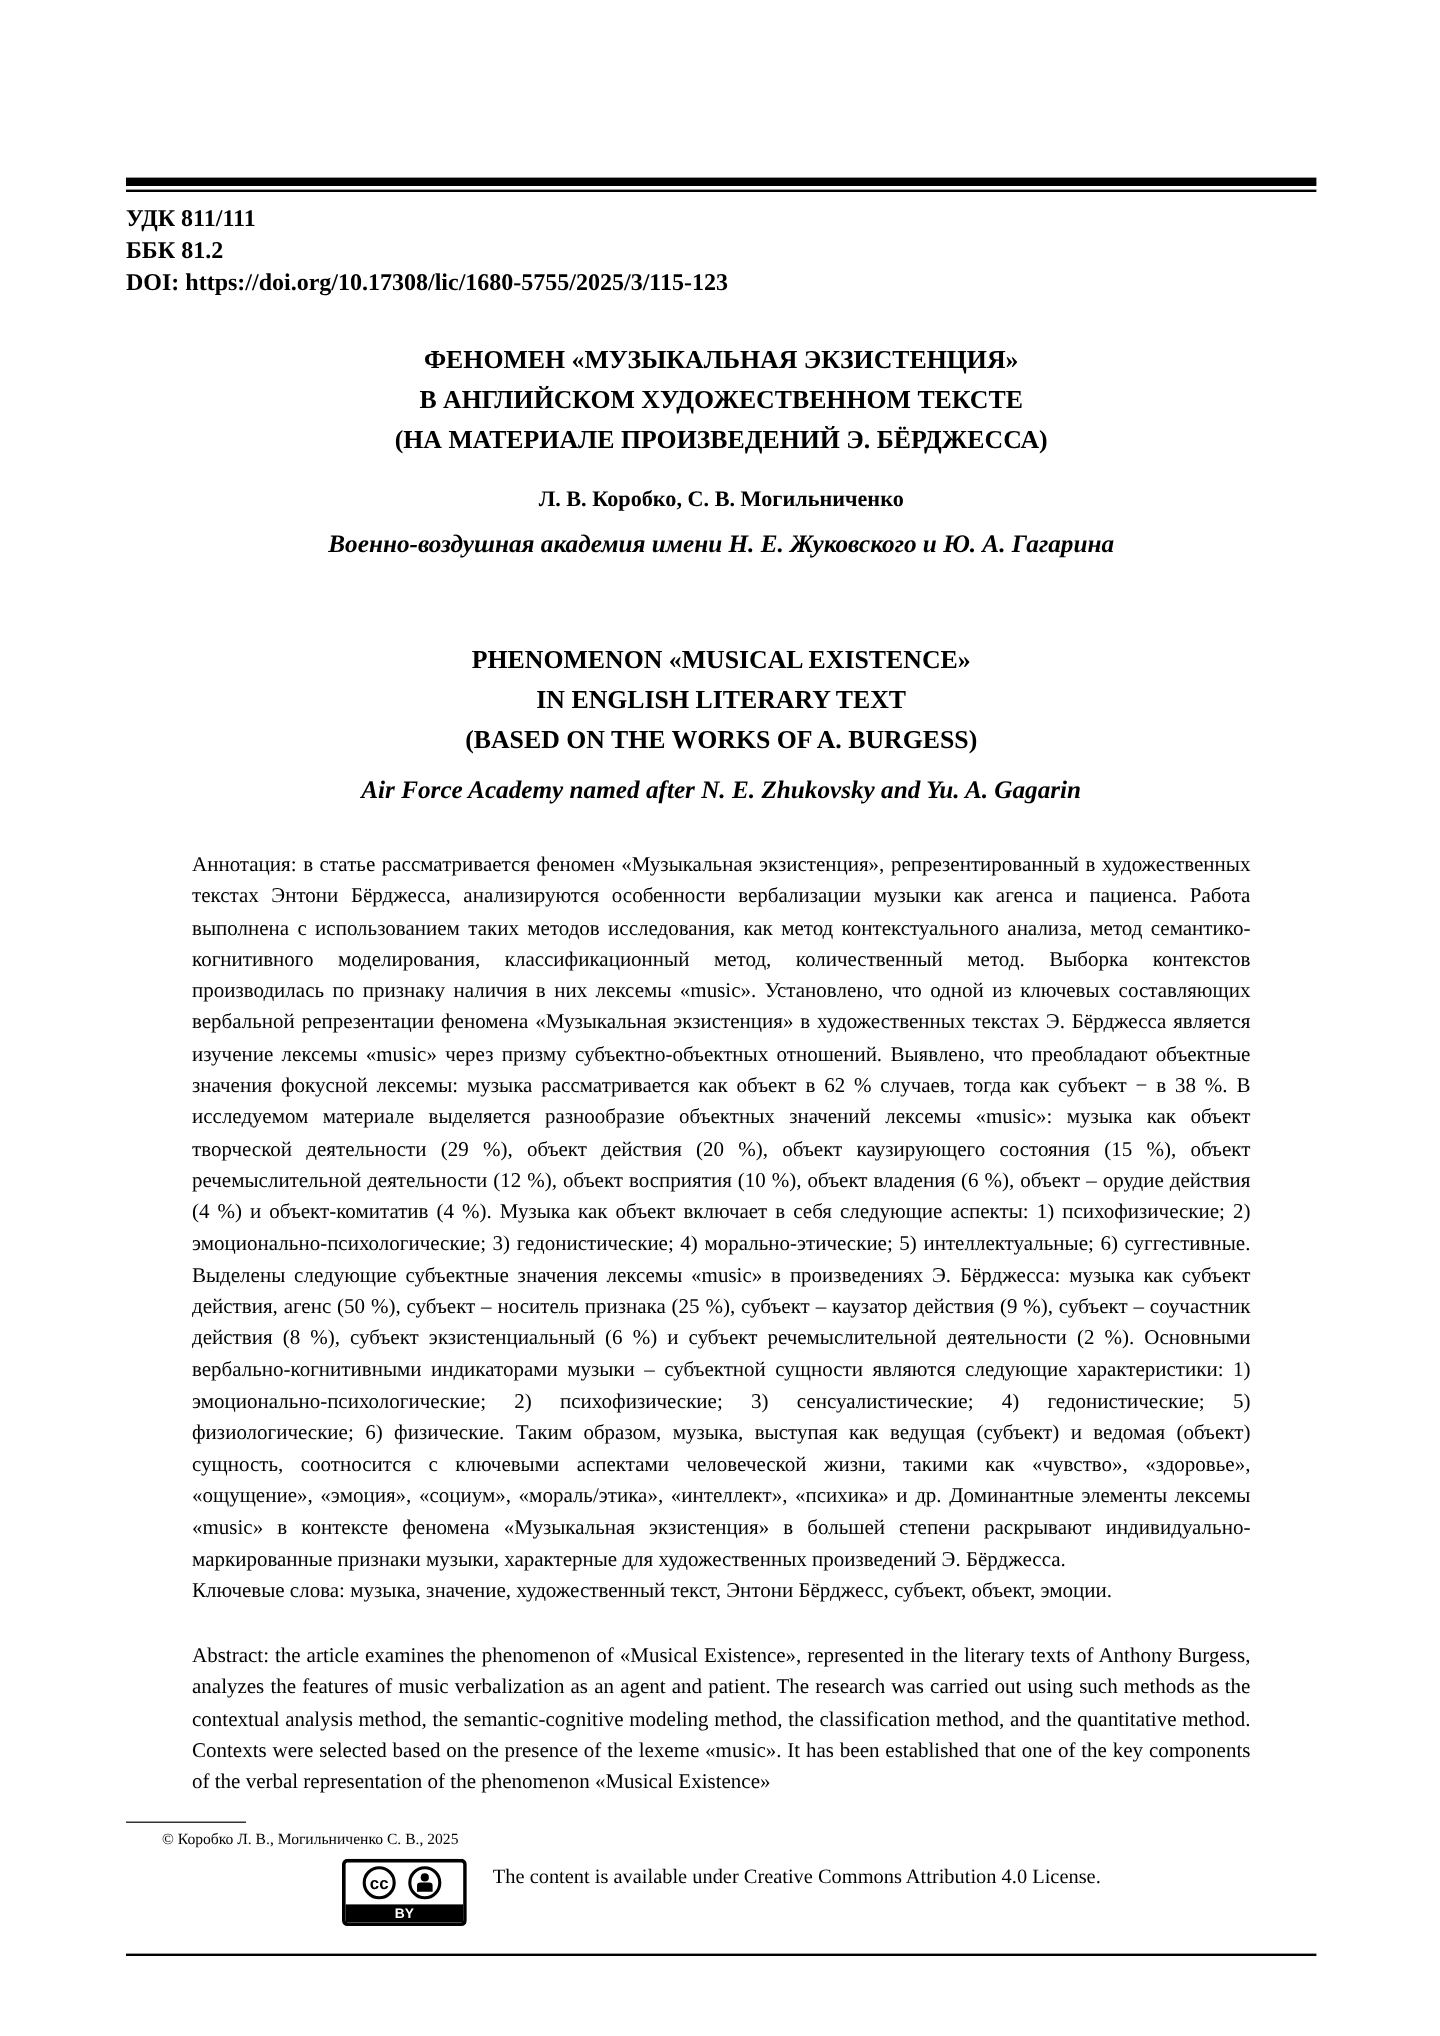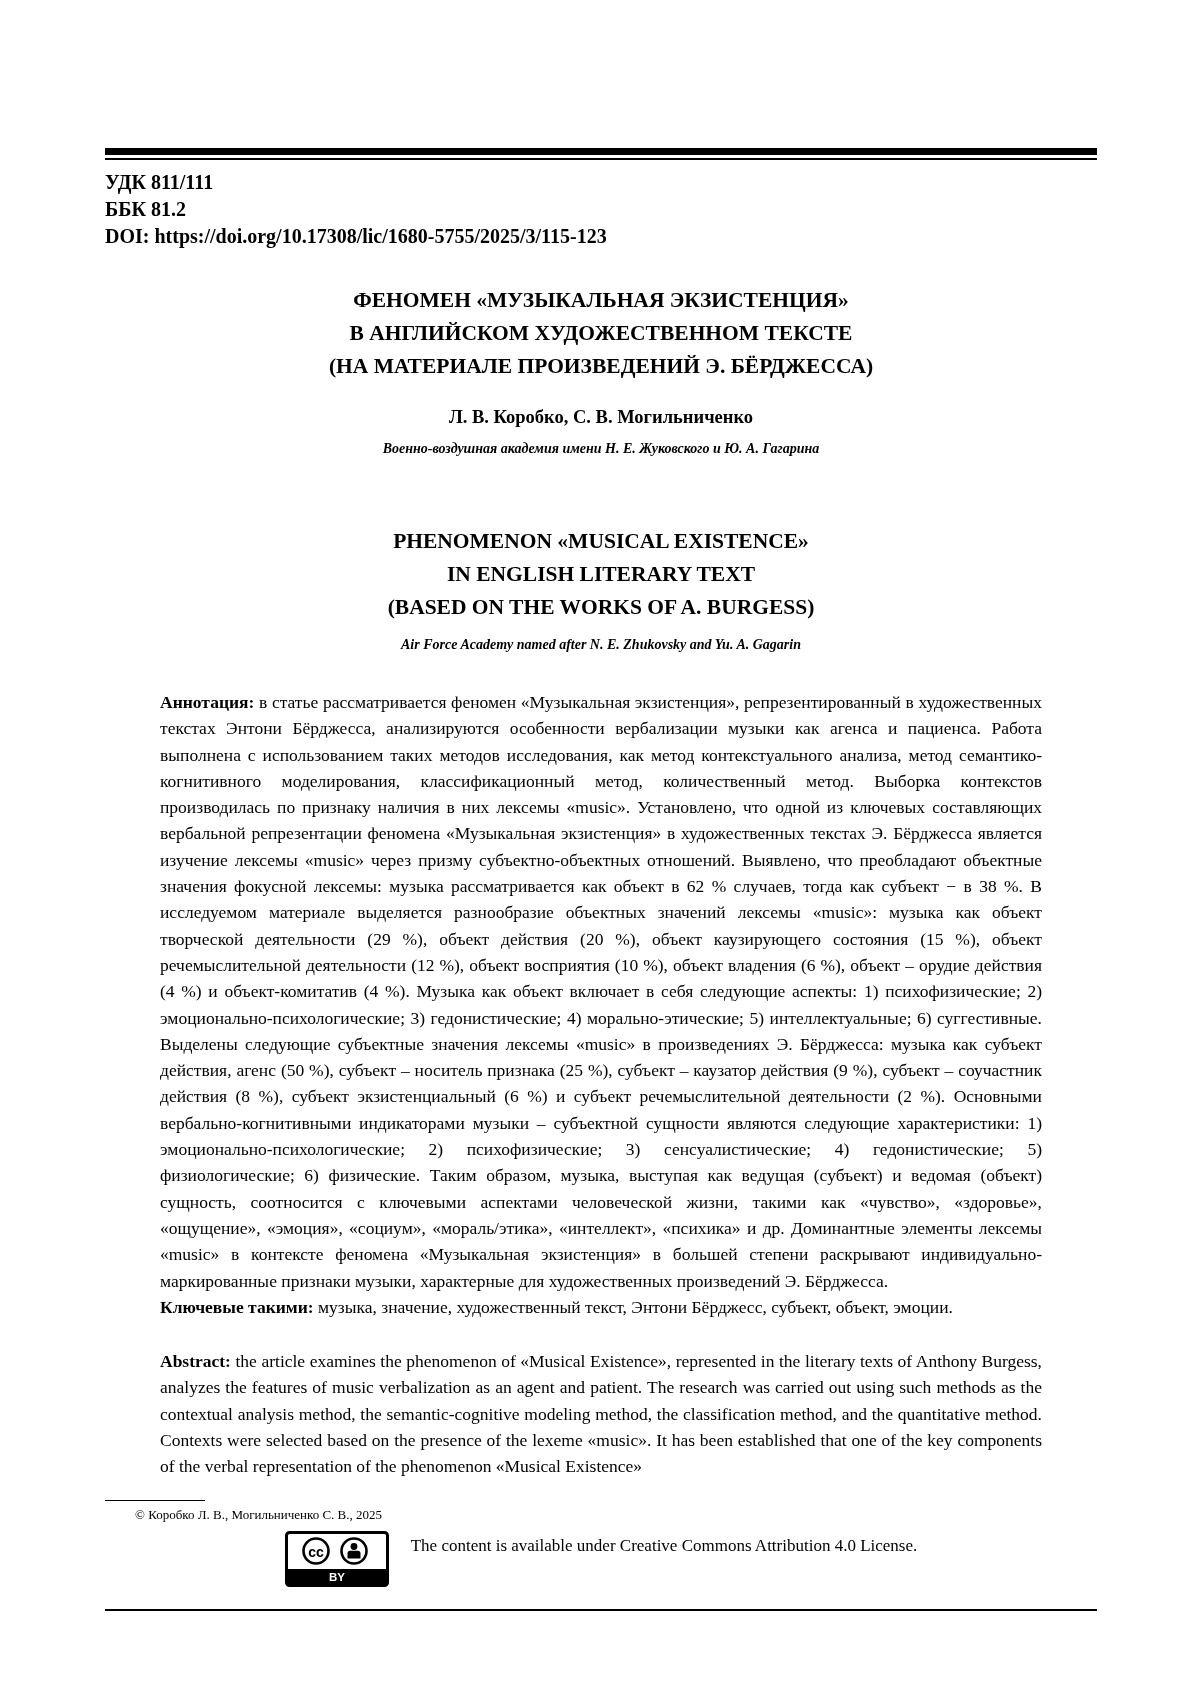--- a/index.html
+++ b/index.html
@@ -47,33 +47,33 @@
   .authors {
     text-align: center;
     font-weight: bold;
     font-size: 18.5px;
     margin-top: 24px;
   }
   .affiliation {
     text-align: center;
     font-weight: bold;
     font-style: italic;
-    font-size: 14px;
+    font-size: 21px;
     margin-top: 13px;
   }
   .abstract-block {
     margin: 0 55px;
     text-align: justify;
     font-size: 17.5px;
     line-height: 26.3px;
   }
   .abstract-ru { margin-top: 36px; }
   .keywords-line { margin-top: 0; }
   .abstract-en { margin-top: 28px; }
-  .abstract-block .label { font-weight: bold; font-style: normal; }
+  .abstract-block .label { font-weight: normal; font-style: normal; }
   .abstract-block .text { }
   .footnote-rule {
     width: 100px;
     height: 1px;
     background: #000;
     margin-top: 20px;
   }
   .copyright {
     font-size: 13px;
     margin-top: 6px;
@@ -130,21 +130,21 @@
 (BASED ON THE WORKS OF A. BURGESS)</div>
 
 
   <div class="affiliation">Air Force Academy named after N. E. Zhukovsky and Yu. A. Gagarin</div>
 
   <div class="abstract-block abstract-ru">
     <span class="label">Аннотация:</span><span class="text"> в статье рассматривается феномен «Музыкальная экзистенция», репрезентированный в художественных текстах Энтони Бёрджесса, анализируются особенности вербализации музыки как агенса и пациенса. Работа выполнена с использованием таких методов исследования, как метод контекстуального анализа, метод семантико-когнитивного моделирования, классификационный метод, количественный метод. Выборка контекстов производилась по признаку наличия в них лексемы «music». Установлено, что одной из ключевых составляющих вербальной репрезентации феномена «Музыкальная экзистенция» в художественных текстах Э. Бёрджесса является изучение лексемы «music» через призму субъектно-объектных отношений. Выявлено, что преобладают объектные значения фокусной лексемы: музыка рассматривается как объект в 62 % случаев, тогда как субъект − в 38 %. В исследуемом материале выделяется разнообразие объектных значений лексемы «music»: музыка как объект творческой деятельности (29 %), объект действия (20 %), объект каузирующего состояния (15 %), объект речемыслительной деятельности (12 %), объект восприятия (10 %), объект владения (6 %), объект – орудие действия (4 %) и объект-комитатив (4 %). Музыка как объект включает в себя следующие аспекты: 1) психофизические; 2) эмоционально-психологические; 3) гедонистические; 4) морально-этические; 5) интеллектуальные; 6) суггестивные. Выделены следующие субъектные значения лексемы «music» в произведениях Э. Бёрджесса: музыка как субъект действия, агенс (50 %), субъект – носитель признака (25 %), субъект – каузатор действия (9 %), субъект – соучастник действия (8 %), субъект экзистенциальный (6 %) и субъект речемыслительной деятельности (2 %). Основными вербально-когнитивными индикаторами музыки – субъектной сущности являются следующие характеристики: 1) эмоционально-психологические; 2) психофизические; 3) сенсуалистические; 4) гедонистические; 5) физиологические; 6) физические. Таким образом, музыка, выступая как ведущая (субъект) и ведомая (объект) сущность, соотносится с ключевыми аспектами человеческой жизни, такими как «чувство», «здоровье», «ощущение», «эмоция», «социум», «мораль/этика», «интеллект», «психика» и др. Доминантные элементы лексемы «music» в контексте феномена «Музыкальная экзистенция» в большей степени раскрывают индивидуально-маркированные признаки музыки, характерные для художественных произведений Э. Бёрджесса.</span>
   </div>
 
   <div class="abstract-block keywords-line">
-    <span class="label">Ключевые такими:</span><span class="text"> музыка, значение, художественный текст, Энтони Бёрджесс, субъект, объект, эмоции.</span>
+    <span class="label">Ключевые слова:</span><span class="text"> музыка, значение, художественный текст, Энтони Бёрджесс, субъект, объект, эмоции.</span>
   </div>
 
   <div class="abstract-block abstract-en">
     <span class="label">Abstract:</span><span class="text"> the article examines the phenomenon of «Musical Existence», represented in the literary texts of Anthony Burgess, analyzes the features of music verbalization as an agent and patient. The research was carried out using such methods as the contextual analysis method, the semantic-cognitive modeling method, the classification method, and the quantitative method. Contexts were selected based on the presence of the lexeme «music». It has been established that one of the key components of the verbal representation of the phenomenon «Musical Existence»</span>
   </div>
 
   <div class="footnote-rule"></div>
 
   <div class="copyright">© Коробко Л. В., Могильниченко С. В., 2025</div>
 

